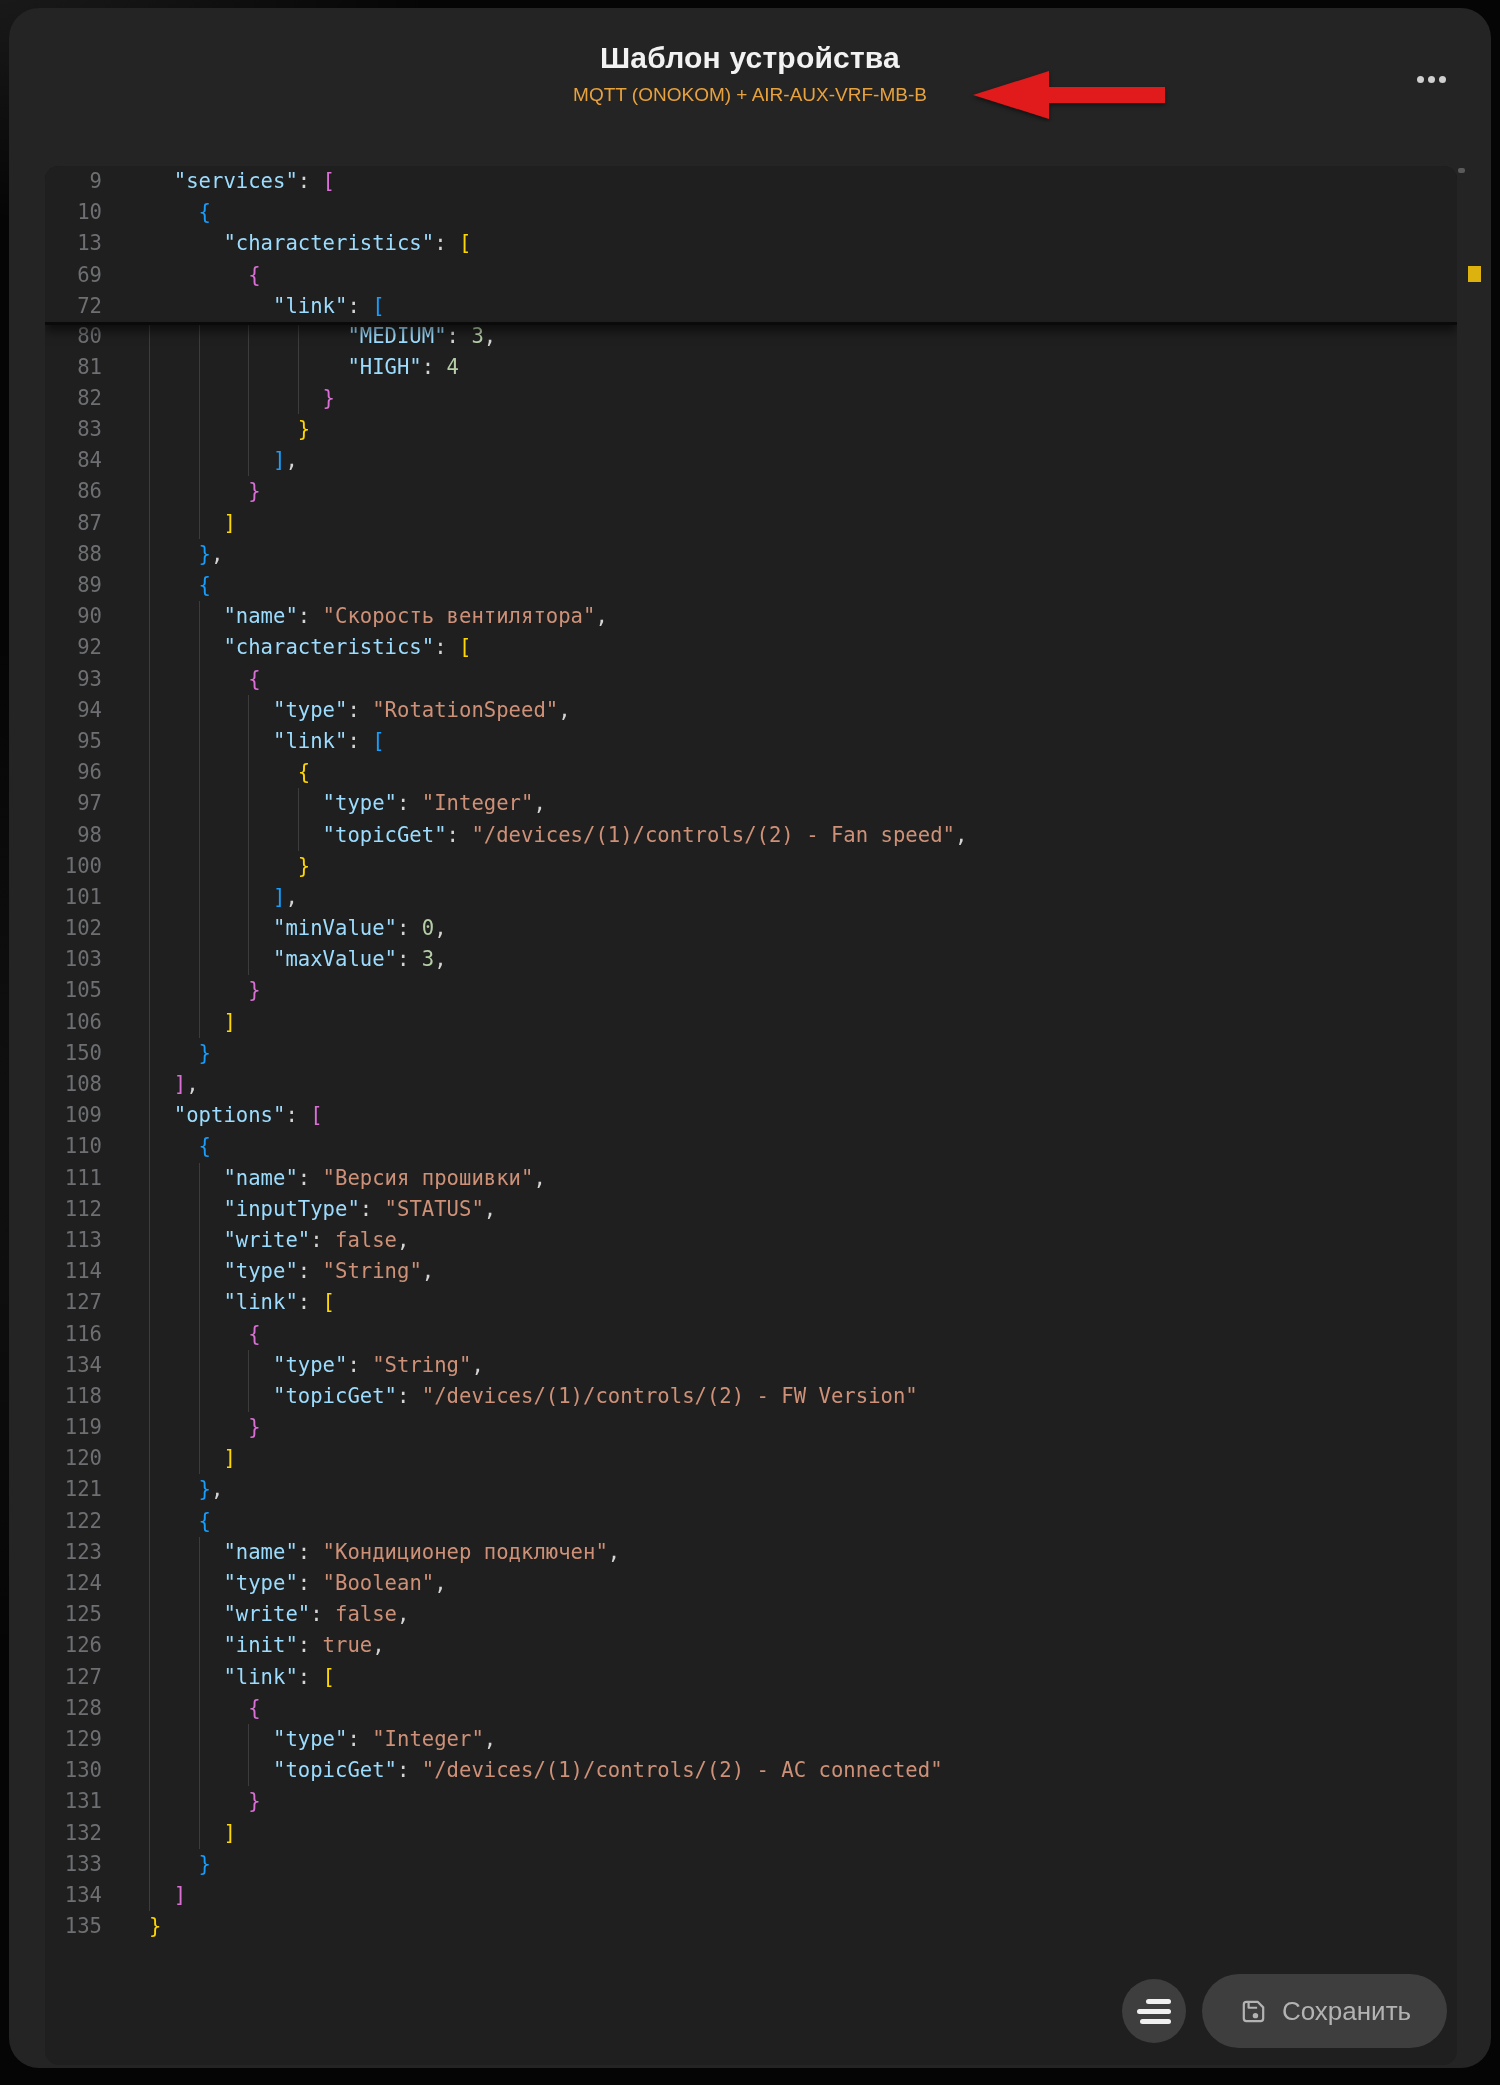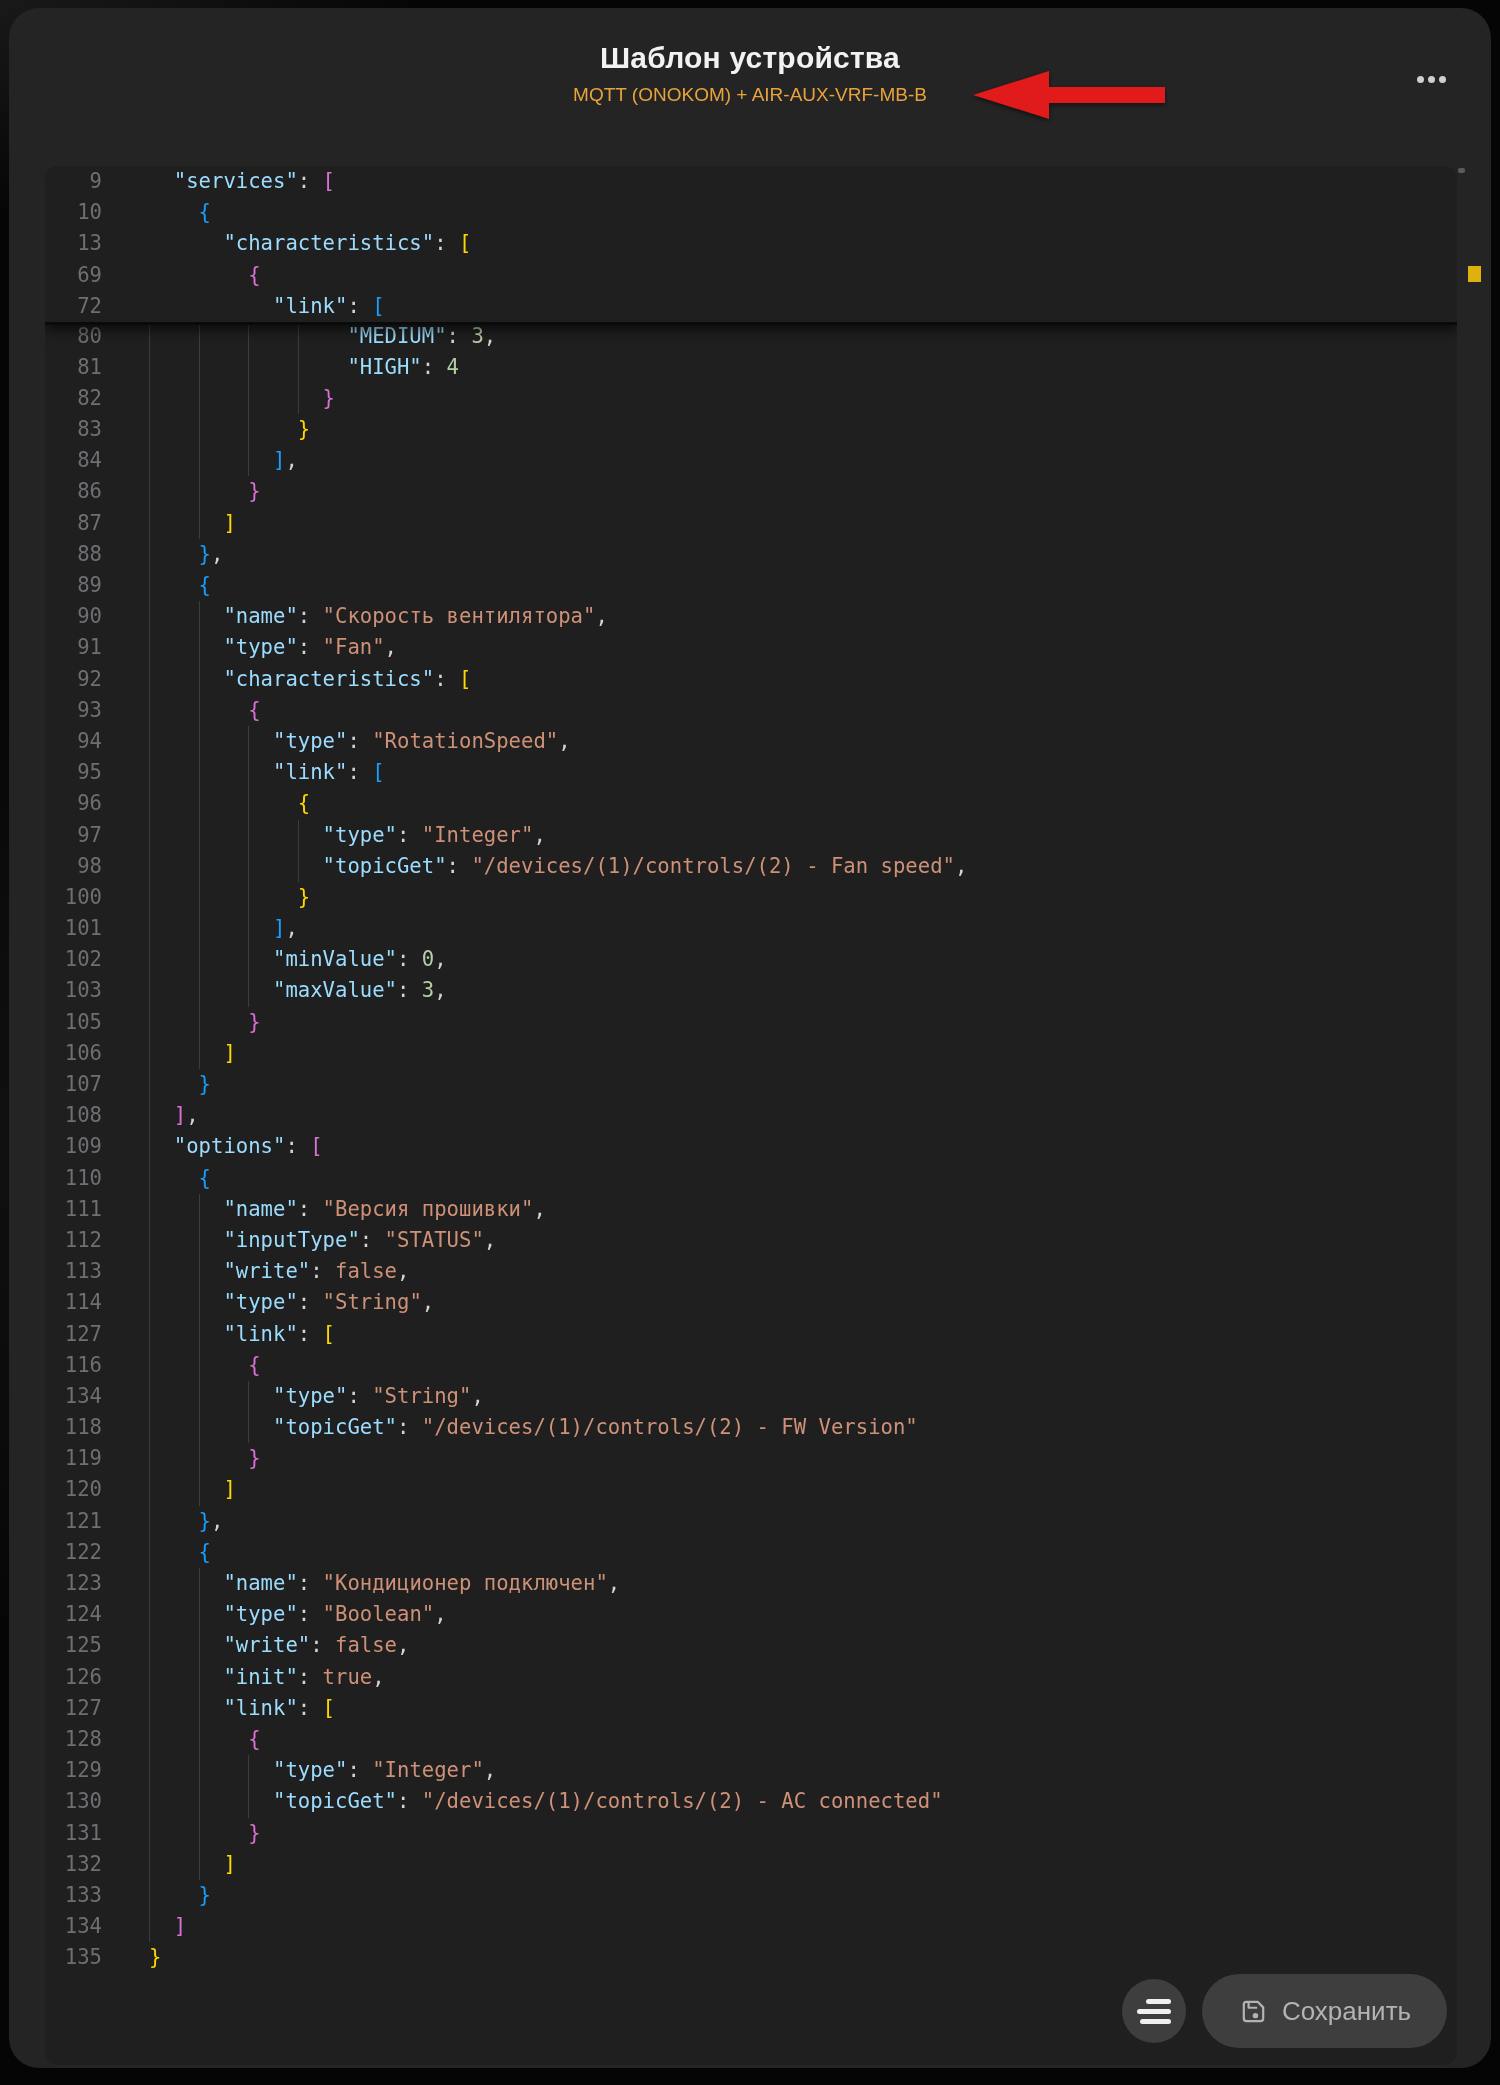--- a/index.html
+++ b/index.html
@@ -99,35 +99,34 @@
         <div class="row"><div class="gutter">80</div><div class="code"><span class="ind" style="width: 16ch;"><i style="left: 0ch;"></i><i style="left: 4ch;"></i><i style="left: 8ch;"></i><i style="left: 12ch;"></i></span><span class="tk-k">"MEDIUM"</span><span class="tk-p">: </span><span class="tk-num">3</span><span class="tk-p">,</span></div></div>
         <div class="row"><div class="gutter">81</div><div class="code"><span class="ind" style="width: 16ch;"><i style="left: 0ch;"></i><i style="left: 4ch;"></i><i style="left: 8ch;"></i><i style="left: 12ch;"></i></span><span class="tk-k">"HIGH"</span><span class="tk-p">: </span><span class="tk-num">4</span></div></div>
         <div class="row"><div class="gutter">82</div><div class="code"><span class="ind" style="width: 14ch;"><i style="left: 0ch;"></i><i style="left: 4ch;"></i><i style="left: 8ch;"></i><i style="left: 12ch;"></i></span><span class="tk-bm">}</span></div></div>
         <div class="row"><div class="gutter">83</div><div class="code"><span class="ind" style="width: 12ch;"><i style="left: 0ch;"></i><i style="left: 4ch;"></i><i style="left: 8ch;"></i></span><span class="tk-by">}</span></div></div>
         <div class="row"><div class="gutter">84</div><div class="code"><span class="ind" style="width: 10ch;"><i style="left: 0ch;"></i><i style="left: 4ch;"></i><i style="left: 8ch;"></i></span><span class="tk-bb">]</span><span class="tk-p">,</span></div></div>
         <div class="row"><div class="gutter">86</div><div class="code"><span class="ind" style="width: 8ch;"><i style="left: 0ch;"></i><i style="left: 4ch;"></i></span><span class="tk-bm">}</span></div></div>
         <div class="row"><div class="gutter">87</div><div class="code"><span class="ind" style="width: 6ch;"><i style="left: 0ch;"></i><i style="left: 4ch;"></i></span><span class="tk-by">]</span></div></div>
         <div class="row"><div class="gutter">88</div><div class="code"><span class="ind" style="width: 4ch;"><i style="left: 0ch;"></i></span><span class="tk-bb">}</span><span class="tk-p">,</span></div></div>
         <div class="row"><div class="gutter">89</div><div class="code"><span class="ind" style="width: 4ch;"><i style="left: 0ch;"></i></span><span class="tk-bb">{</span></div></div>
         <div class="row"><div class="gutter">90</div><div class="code"><span class="ind" style="width: 6ch;"><i style="left: 0ch;"></i><i style="left: 4ch;"></i></span><span class="tk-k">"name"</span><span class="tk-p">: </span><span class="tk-s">"Скорость вентилятора"</span><span class="tk-p">,</span></div></div>
-        <div class="row"><div class="gutter">91</div><div class="code"><span class="ind" style="width: 6ch;"><i style="left: 0ch;"></i><i style="left: 4ch;"></i></span><span class="tk-k">"type"</span><span class="tk-p">: </span><span class="tk-s">"Fan"</span><span class="tk-p">,</span></div></div>
         <div class="row"><div class="gutter">92</div><div class="code"><span class="ind" style="width: 6ch;"><i style="left: 0ch;"></i><i style="left: 4ch;"></i></span><span class="tk-k">"characteristics"</span><span class="tk-p">: </span><span class="tk-by">[</span></div></div>
         <div class="row"><div class="gutter">93</div><div class="code"><span class="ind" style="width: 8ch;"><i style="left: 0ch;"></i><i style="left: 4ch;"></i></span><span class="tk-bm">{</span></div></div>
         <div class="row"><div class="gutter">94</div><div class="code"><span class="ind" style="width: 10ch;"><i style="left: 0ch;"></i><i style="left: 4ch;"></i><i style="left: 8ch;"></i></span><span class="tk-k">"type"</span><span class="tk-p">: </span><span class="tk-s">"RotationSpeed"</span><span class="tk-p">,</span></div></div>
         <div class="row"><div class="gutter">95</div><div class="code"><span class="ind" style="width: 10ch;"><i style="left: 0ch;"></i><i style="left: 4ch;"></i><i style="left: 8ch;"></i></span><span class="tk-k">"link"</span><span class="tk-p">: </span><span class="tk-bb">[</span></div></div>
         <div class="row"><div class="gutter">96</div><div class="code"><span class="ind" style="width: 12ch;"><i style="left: 0ch;"></i><i style="left: 4ch;"></i><i style="left: 8ch;"></i></span><span class="tk-by">{</span></div></div>
         <div class="row"><div class="gutter">97</div><div class="code"><span class="ind" style="width: 14ch;"><i style="left: 0ch;"></i><i style="left: 4ch;"></i><i style="left: 8ch;"></i><i style="left: 12ch;"></i></span><span class="tk-k">"type"</span><span class="tk-p">: </span><span class="tk-s">"Integer"</span><span class="tk-p">,</span></div></div>
         <div class="row"><div class="gutter">98</div><div class="code"><span class="ind" style="width: 14ch;"><i style="left: 0ch;"></i><i style="left: 4ch;"></i><i style="left: 8ch;"></i><i style="left: 12ch;"></i></span><span class="tk-k">"topicGet"</span><span class="tk-p">: </span><span class="tk-s">"/devices/(1)/controls/(2) - Fan speed"</span><span class="tk-p">,</span></div></div>
         <div class="row"><div class="gutter">100</div><div class="code"><span class="ind" style="width: 12ch;"><i style="left: 0ch;"></i><i style="left: 4ch;"></i><i style="left: 8ch;"></i></span><span class="tk-by">}</span></div></div>
         <div class="row"><div class="gutter">101</div><div class="code"><span class="ind" style="width: 10ch;"><i style="left: 0ch;"></i><i style="left: 4ch;"></i><i style="left: 8ch;"></i></span><span class="tk-bb">]</span><span class="tk-p">,</span></div></div>
         <div class="row"><div class="gutter">102</div><div class="code"><span class="ind" style="width: 10ch;"><i style="left: 0ch;"></i><i style="left: 4ch;"></i><i style="left: 8ch;"></i></span><span class="tk-k">"minValue"</span><span class="tk-p">: </span><span class="tk-num">0</span><span class="tk-p">,</span></div></div>
         <div class="row"><div class="gutter">103</div><div class="code"><span class="ind" style="width: 10ch;"><i style="left: 0ch;"></i><i style="left: 4ch;"></i><i style="left: 8ch;"></i></span><span class="tk-k">"maxValue"</span><span class="tk-p">: </span><span class="tk-num">3</span><span class="tk-p">,</span></div></div>
         <div class="row"><div class="gutter">105</div><div class="code"><span class="ind" style="width: 8ch;"><i style="left: 0ch;"></i><i style="left: 4ch;"></i></span><span class="tk-bm">}</span></div></div>
         <div class="row"><div class="gutter">106</div><div class="code"><span class="ind" style="width: 6ch;"><i style="left: 0ch;"></i><i style="left: 4ch;"></i></span><span class="tk-by">]</span></div></div>
-        <div class="row"><div class="gutter">107</div><div class="code"><span class="ind" style="width: 4ch;"><i style="left: 0ch;"></i></span><span class="tk-bb">}</span></div></div>
+        <div class="row"><div class="gutter">150</div><div class="code"><span class="ind" style="width: 4ch;"><i style="left: 0ch;"></i></span><span class="tk-bb">}</span></div></div>
         <div class="row"><div class="gutter">108</div><div class="code"><span class="ind" style="width: 2ch;"><i style="left: 0ch;"></i></span><span class="tk-bm">]</span><span class="tk-p">,</span></div></div>
         <div class="row"><div class="gutter">109</div><div class="code"><span class="ind" style="width: 2ch;"><i style="left: 0ch;"></i></span><span class="tk-k">"options"</span><span class="tk-p">: </span><span class="tk-bm">[</span></div></div>
         <div class="row"><div class="gutter">110</div><div class="code"><span class="ind" style="width: 4ch;"><i style="left: 0ch;"></i></span><span class="tk-bb">{</span></div></div>
         <div class="row"><div class="gutter">111</div><div class="code"><span class="ind" style="width: 6ch;"><i style="left: 0ch;"></i><i style="left: 4ch;"></i></span><span class="tk-k">"name"</span><span class="tk-p">: </span><span class="tk-s">"Версия прошивки"</span><span class="tk-p">,</span></div></div>
         <div class="row"><div class="gutter">112</div><div class="code"><span class="ind" style="width: 6ch;"><i style="left: 0ch;"></i><i style="left: 4ch;"></i></span><span class="tk-k">"inputType"</span><span class="tk-p">: </span><span class="tk-s">"STATUS"</span><span class="tk-p">,</span></div></div>
         <div class="row"><div class="gutter">113</div><div class="code"><span class="ind" style="width: 6ch;"><i style="left: 0ch;"></i><i style="left: 4ch;"></i></span><span class="tk-k">"write"</span><span class="tk-p">: </span><span class="tk-bool">false</span><span class="tk-p">,</span></div></div>
         <div class="row"><div class="gutter">114</div><div class="code"><span class="ind" style="width: 6ch;"><i style="left: 0ch;"></i><i style="left: 4ch;"></i></span><span class="tk-k">"type"</span><span class="tk-p">: </span><span class="tk-s">"String"</span><span class="tk-p">,</span></div></div>
         <div class="row"><div class="gutter">127</div><div class="code"><span class="ind" style="width: 6ch;"><i style="left: 0ch;"></i><i style="left: 4ch;"></i></span><span class="tk-k">"link"</span><span class="tk-p">: </span><span class="tk-by">[</span></div></div>
         <div class="row"><div class="gutter">116</div><div class="code"><span class="ind" style="width: 8ch;"><i style="left: 0ch;"></i><i style="left: 4ch;"></i></span><span class="tk-bm">{</span></div></div>
         <div class="row"><div class="gutter">134</div><div class="code"><span class="ind" style="width: 10ch;"><i style="left: 0ch;"></i><i style="left: 4ch;"></i><i style="left: 8ch;"></i></span><span class="tk-k">"type"</span><span class="tk-p">: </span><span class="tk-s">"String"</span><span class="tk-p">,</span></div></div>

